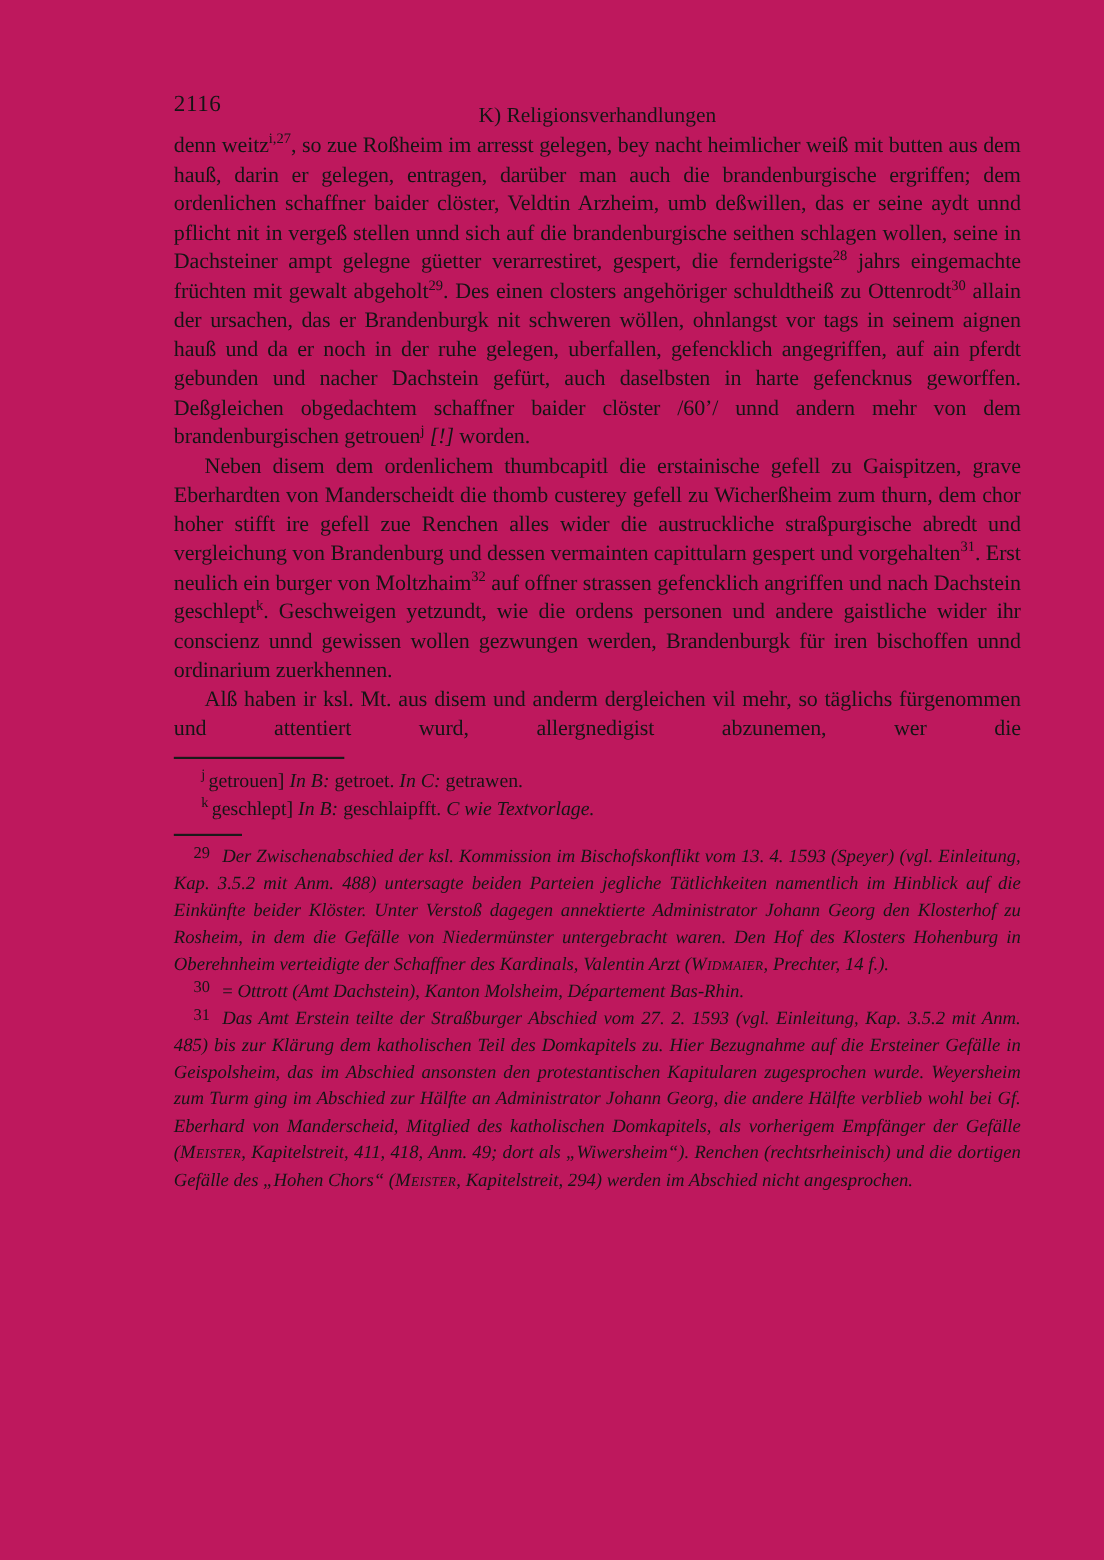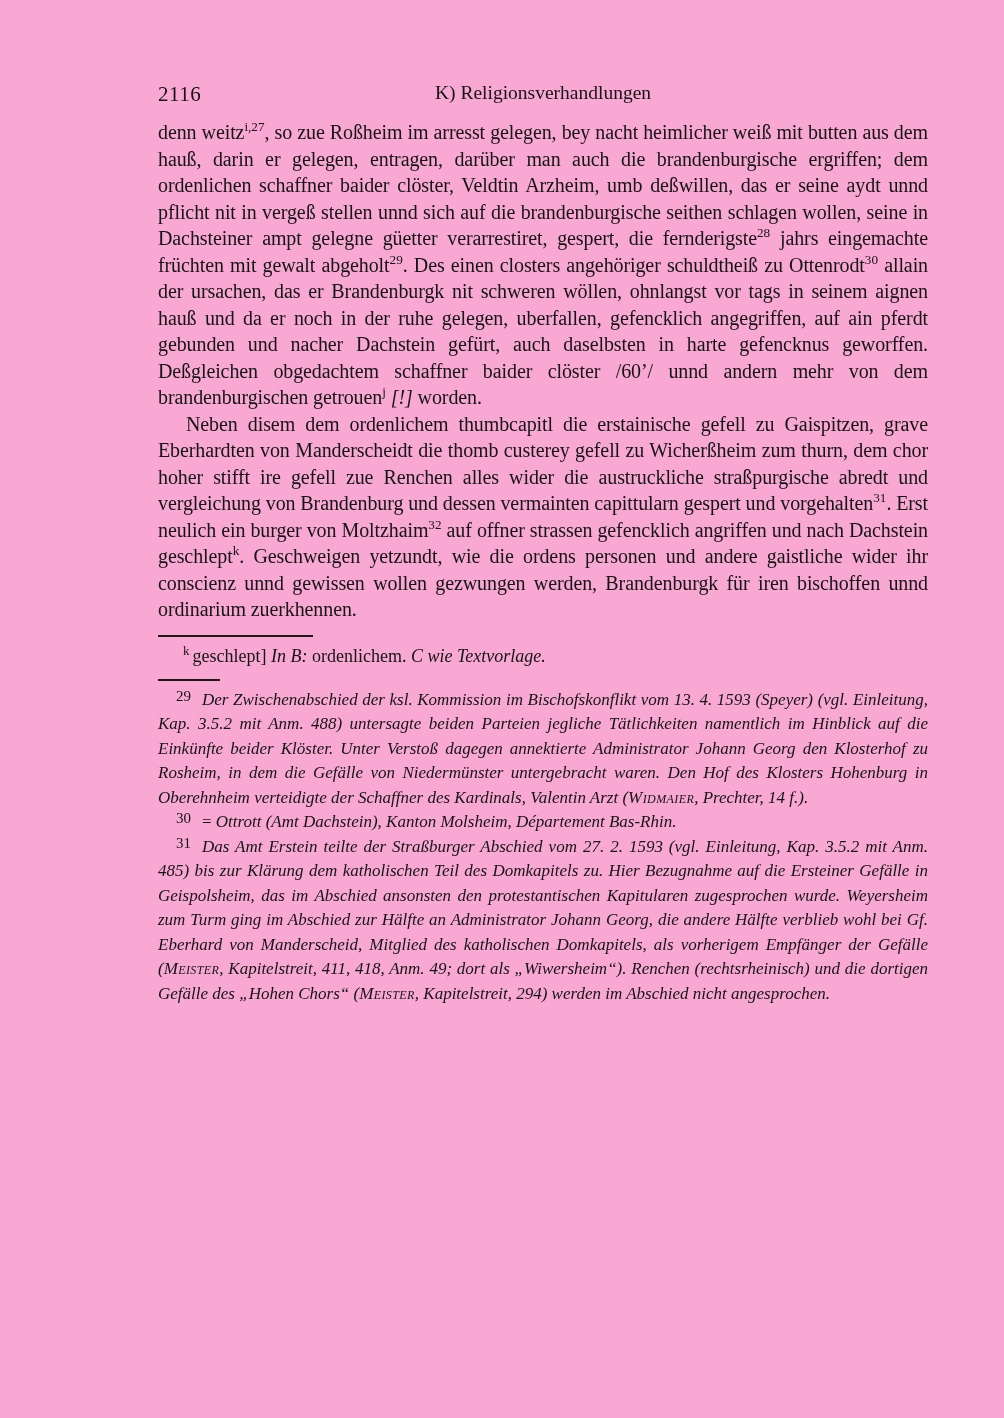--- a/index.html
+++ b/index.html
@@ -4,21 +4,21 @@
 <style>
   html, body {
     margin: 0;
     padding: 0;
     background: #ffffff;
   }
   .page {
     position: relative;
     width: 1004px;
     height: 1418px;
-    background: #f9a8d4;
+    background: #be185d;
     color: #151515;
     font-family: "Liberation Serif", "DejaVu Serif", serif;
     overflow: hidden;
     box-sizing: border-box;
     padding: 82px 76px 0 158px;
   }
   
   .running-header {
     position: relative;
     height: 24px;
@@ -28,21 +28,21 @@
     position: absolute;
     left: 0;
     top: 0;
     font-size: 21px;
     letter-spacing: 0.5px;
   }
   .running-head {
     position: absolute;
     left: 0;
     right: 0;
-    top: 0;
+    top: 13px;
     text-align: center;
     font-size: 19.5px;
   }
   
   .text-block {
     font-size: 20px;
     line-height: 26.5px;
     text-align: justify;
     letter-spacing: -0.1px;
   }
@@ -120,26 +120,28 @@
 <div class="page">
 
   <header class="running-header">
     <span class="page-number">2116</span>
     <span class="running-head">K) Religionsverhandlungen</span>
   </header>
 
   <main class="text-block">
     <p><span class="r-n">denn weitz</span><span class="r-sup">i,27</span><span class="r-n">, so zue Roßheim im arresst gelegen, bey nacht heimlicher weiß mit butten aus dem hauß, darin er gelegen, entragen, darüber man auch die brandenburgische ergriffen; dem ordenlichen schaffner baider clöster, Veldtin Arzheim, umb deßwillen, das er seine aydt unnd pflicht nit in vergeß stellen unnd sich auf die brandenburgische seithen schlagen wollen, seine in Dachsteiner ampt gelegne güetter verarrestiret, gespert, die fernderigste</span><span class="r-sup">28</span><span class="r-n"> jahrs eingemachte früchten mit gewalt abgeholt</span><span class="r-sup">29</span><span class="r-n">. Des einen closters angehöriger schuldtheiß zu Ottenrodt</span><span class="r-sup">30</span><span class="r-n"> allain der ursachen, das er Brandenburgk nit schweren wöllen, ohnlangst vor tags in seinem aignen hauß und da er noch in der ruhe gelegen, uberfallen, gefencklich angegriffen, auf ain pferdt gebunden und nacher Dachstein gefürt, auch daselbsten in harte gefencknus geworffen. Deßgleichen obgedachtem schaffner baider clöster /60’/ unnd andern mehr von dem brandenburgischen getrouen</span><span class="r-sup">j</span><span class="r-n"> </span><span class="r-i">[!]</span><span class="r-n"> worden.</span></p>
     <p class="para-indent"><span class="r-n">Neben disem dem ordenlichem thumbcapitl die erstainische gefell zu Gaispitzen, grave Eberhardten von Manderscheidt die thomb custerey gefell zu Wicherßheim zum thurn, dem chor hoher stifft ire gefell zue Renchen alles wider die austruckliche straßpurgische abredt und vergleichung von Brandenburg und dessen vermainten capittularn gespert und vorgehalten</span><span class="r-sup">31</span><span class="r-n">. Erst neulich ein burger von Moltzhaim</span><span class="r-sup">32</span><span class="r-n"> auf offner strassen gefencklich angriffen und nach Dachstein geschlept</span><span class="r-sup">k</span><span class="r-n">. Geschweigen yetzundt, wie die ordens personen und andere gaistliche wider ihr conscienz unnd gewissen wollen gezwungen werden, Brandenburgk für iren bischoffen unnd ordinarium zuerkhennen.</span></p>
+    <p class="para-indent justify-last"><span class="r-n">Alß haben ir ksl. Mt. aus disem und anderm dergleichen vil mehr, so täglichs fürgenommen und attentiert wurd, allergnedigist abzunemen, wer die</span></p>
   </main>
 
   <hr class="sep sep-apparatus">
 
   <section class="apparatus">
-    <p><sup class="app-label">k</sup><span><span class="r-n">geschlept] </span><span class="r-i">In B:</span><span class="r-n"> ordenlichem. </span><span class="r-i">C wie Textvorlage.</span></span></p>
+    <p><sup class="app-label">j</sup><span><span class="r-n">getrouen] </span><span class="r-i">In B:</span><span class="r-n"> getroet. </span><span class="r-i">In C:</span><span class="r-n"> getrawen.</span></span></p>
+    <p><sup class="app-label">k</sup><span><span class="r-n">geschlept] </span><span class="r-i">In B:</span><span class="r-n"> geschlaipfft. </span><span class="r-i">C wie Textvorlage.</span></span></p>
   </section>
 
   <hr class="sep sep-footnotes">
 
   <section class="footnotes">
     <p><sup class="fn-label">29</sup><span><span class="r-i">Der Zwischenabschied der ksl. Kommission im Bischofskonflikt vom 13. 4. 1593 (Speyer) (vgl. Einleitung, Kap. 3.5.2 mit Anm. 488) untersagte beiden Parteien jegliche Tätlichkeiten namentlich im Hinblick auf die Einkünfte beider Klöster. Unter Verstoß dagegen annektierte Administrator Johann Georg den Klosterhof zu Rosheim, in dem die Gefälle von Niedermünster untergebracht waren. Den Hof des Klosters Hohenburg in Oberehnheim verteidigte der Schaffner des Kardinals, Valentin Arzt (</span><span class="r-sc">Widmaier</span><span class="r-i">, Prechter, 14 f.).</span></span></p>
     <p><sup class="fn-label">30</sup><span><span class="r-n">= </span><span class="r-i">Ottrott (Amt Dachstein), Kanton Molsheim, Département Bas-Rhin.</span></span></p>
     <p><sup class="fn-label">31</sup><span><span class="r-i">Das Amt Erstein teilte der Straßburger Abschied vom 27. 2. 1593 (vgl. Einleitung, Kap. 3.5.2 mit Anm. 485) bis zur Klärung dem katholischen Teil des Domkapitels zu. Hier Bezugnahme auf die Ersteiner Gefälle in Geispolsheim, das im Abschied ansonsten den protestantischen Kapitularen zugesprochen wurde. Weyersheim zum Turm ging im Abschied zur Hälfte an Administrator Johann Georg, die andere Hälfte verblieb wohl bei Gf. Eberhard von Manderscheid, Mitglied des katholischen Domkapitels, als vorherigem Empfänger der Gefälle (</span><span class="r-sc">Meister</span><span class="r-i">, Kapitelstreit, 411, 418, Anm. 49; dort als „Wiwersheim“). Renchen (rechtsrheinisch) und die dortigen Gefälle des „Hohen Chors“ (</span><span class="r-sc">Meister</span><span class="r-i">, Kapitelstreit, 294) werden im Abschied nicht angesprochen.</span></span></p>
   </section>
 

